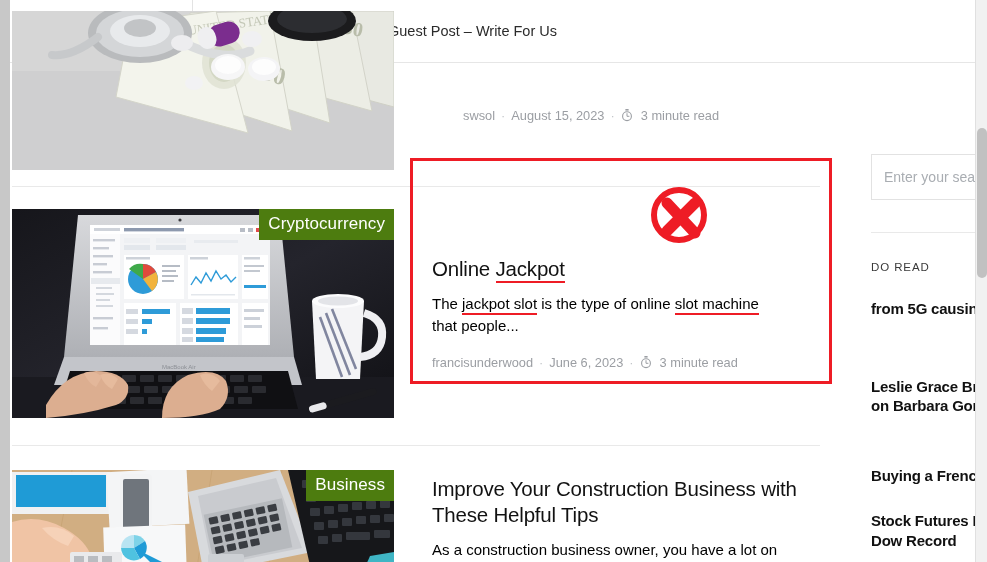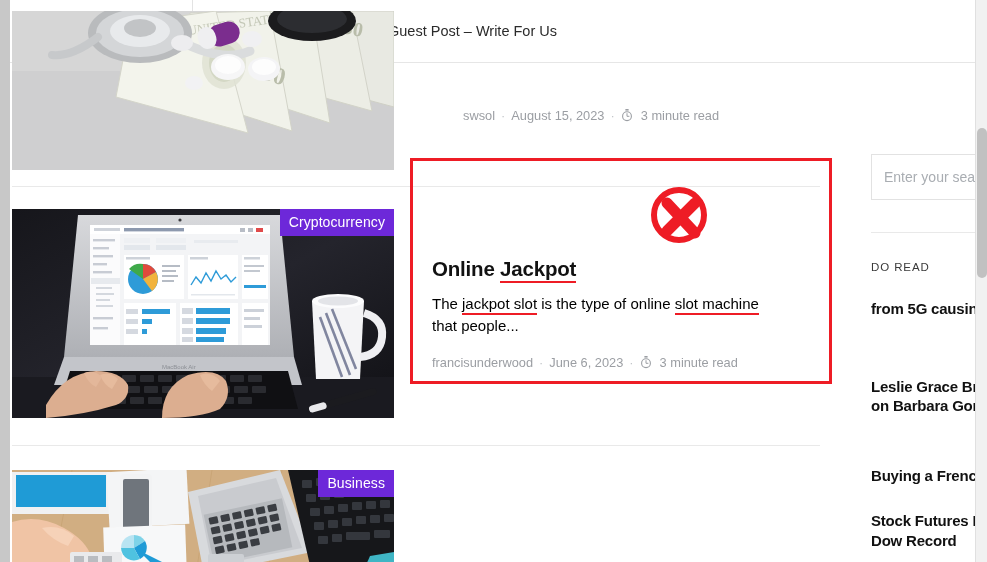--- a/index.html
+++ b/index.html
@@ -119,38 +119,38 @@
     flex: 0 0 auto;
     width: 382px;
     overflow: hidden;
     background: #222;
   }
 
   .thumb-badge {
     position: absolute;
     right: 0;
     top: 0;
-    background: #6d28d9;
+    background: #4d7c0f;
     color: #ffffff;
-    font-size: 14px;
+    font-size: 17px;
     padding: 5px 9px 6px 9px;
     letter-spacing: 0.1px;
     white-space: nowrap;
     z-index: 3;
   }
 
   .article-body {
     flex: 1 1 auto;
     padding-left: 40px;
     padding-right: 10px;
   }
 
   .article-title {
     font-size: 20.5px;
-    font-weight: bold;
+    font-weight: normal;
     color: #121212;
     line-height: 1.28;
     letter-spacing: -0.2px;
   }
 
   .article-excerpt {
     font-size: 15px;
     color: #000000;
     line-height: 1.48;
     margin-top: 11px;
@@ -666,20 +666,24 @@
                     <rect x="320" y="64" width="10" height="8" rx="1"></rect>
                   <rect x="334" y="62" width="24" height="8" rx="1"></rect>
                     <rect x="362" y="60" width="16" height="8" rx="1"></rect>
                 </g>
               </g>
 
               <path d="M358,86 L382,82 L382,104 L350,104 Z" fill="#3fb5c4"></path>
             </svg>
             <span class="thumb-badge">Business</span>
           </div>
+          <div class="article-body" style="padding-top:6px;padding-left:38px;">
+            <h2 class="article-title" style="max-width:370px;">Improve Your Construction Business with These Helpful Tips</h2>
+            <p class="article-excerpt" style="max-width:375px;">As a construction business owner, you have a lot on</p>
+          </div>
         </div>
       </div>
 
       <div class="sidebar-col">
         <div class="search-box">
           <input class="search-input" type="text" placeholder="Enter your search" style="">
         </div>
 
         <div class="sidebar-rule"></div>
 

